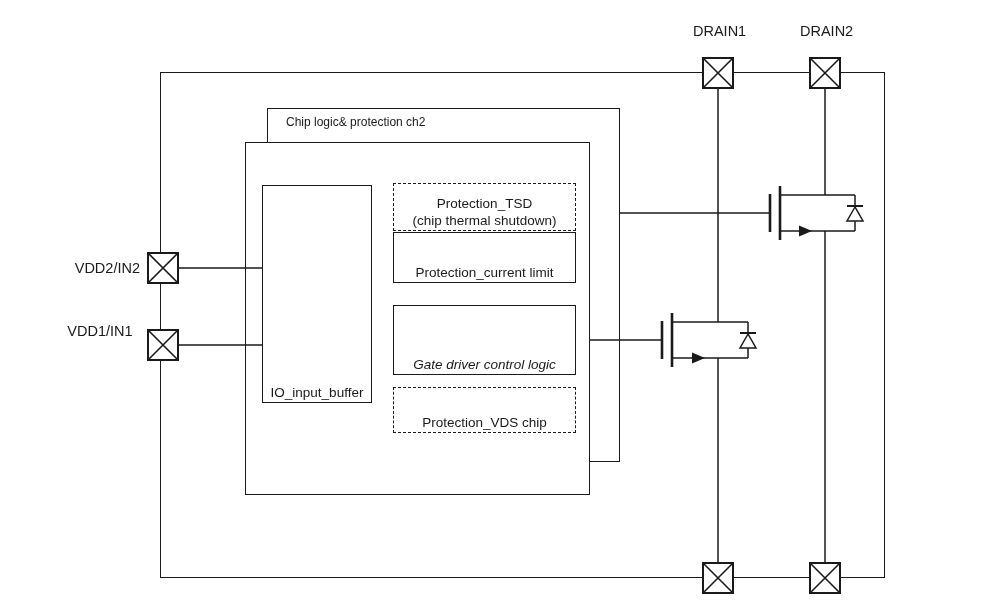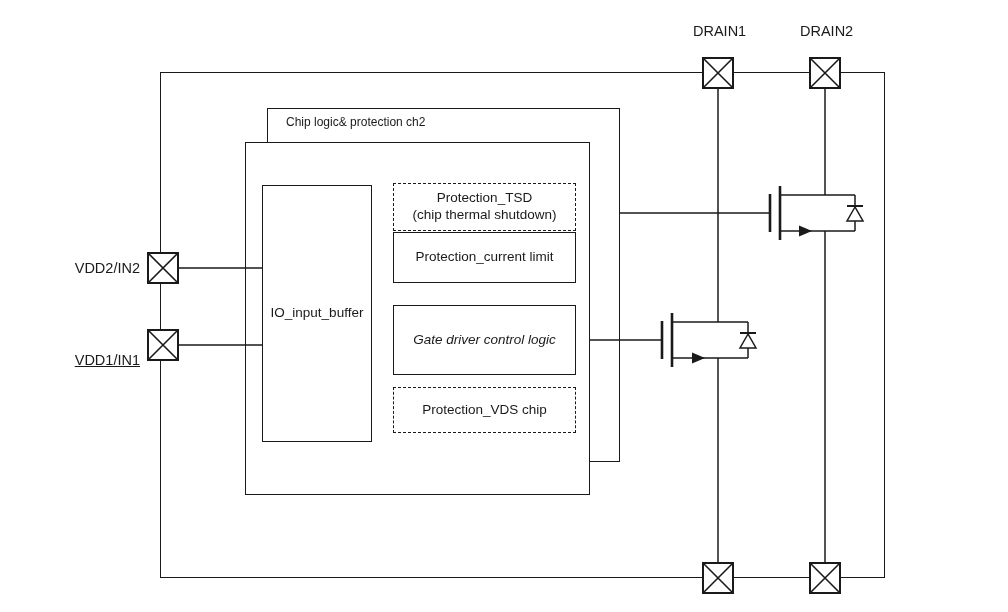--- a/index.html
+++ b/index.html
@@ -13,21 +13,21 @@
   }
   .box{
     position:absolute;
     border:1.5px solid #1a1a1a;
     box-sizing:border-box;
     background:transparent;
   }
   .box.white{background:#ffffff;}
   .box.dashedb{border:1.5px dashed #1a1a1a;}
   .center-flex{
-    display:flex;align-items:center;justify-content:center;
+    display:flex;align-items:flex-end;justify-content:center;
     text-align:center;
   }
   .block-title{
     position:absolute;
     font-size:12px;
     font-weight:400;
     white-space:nowrap;
   }
   .fn-label{font-size:13.5px;line-height:1.25;}
   .pin-label{
@@ -49,21 +49,21 @@
 
 <div id="stage">
 
   <div class="box" style="left:160px;top:72px;width:725px;height:506px;"></div>
 
   <div class="box" style="left:267px;top:108px;width:353px;height:354px;"></div>
   <div class="block-title" style="left:286px;top:115px;">Chip logic&amp; protection ch2</div>
 
   <div class="box white" style="left:245px;top:142px;width:345px;height:353px;"></div>
 
-  <div class="box center-flex fn-label" style="left:262px;top:185px;width:110px;height:257px;">
+  <div class="box center-flex fn-label" style="left:262px;top:185px;width:110px;height:218px;">
     <span>IO_input_buffer</span>
   </div>
 
   <div class="box dashedb center-flex fn-label" style="left:393px;top:183px;width:183px;height:48px;">
     <span>
       <span>Protection_TSD</span><br>
       <span>(chip thermal shutdown)</span>
     </span>
   </div>
 
@@ -75,21 +75,21 @@
     <span>Gate driver control logic</span>
   </div>
 
   <div class="box dashedb center-flex fn-label" style="left:393px;top:387px;width:183px;height:46px;">
     <span>Protection_VDS chip</span>
   </div>
 
   <div class="pin-label" style="left:693px;top:23px;width:50px;text-align:right;">DRAIN1</div>
   <div class="pin-label" style="left:800px;top:23px;width:50px;text-align:center;">DRAIN2</div>
   <div class="pin-label" style="left:60px;top:260px;width:80px;text-align:right;">VDD2/IN2</div>
-  <div class="pin-label" style="left:60px;top:352px;width:80px;text-align:right;text-decoration:underline;">VDD1/IN1</div>
+  <div class="pin-label" style="left:60px;top:323px;width:80px;text-align:center;">VDD1/IN1</div>
 
   <svg width="1008" height="612" viewBox="0 0 1008 612">
 
     <path class="wire" d="M178,268 L262,268"></path>
     <path class="wire" d="M178,345 L262,345"></path>
 
     <path class="wire" d="M590,340 L662,340"></path>
     <path class="wire" d="M620,213 L770,213"></path>
 
     <path class="wire" d="M718,88 L718,322"></path>

